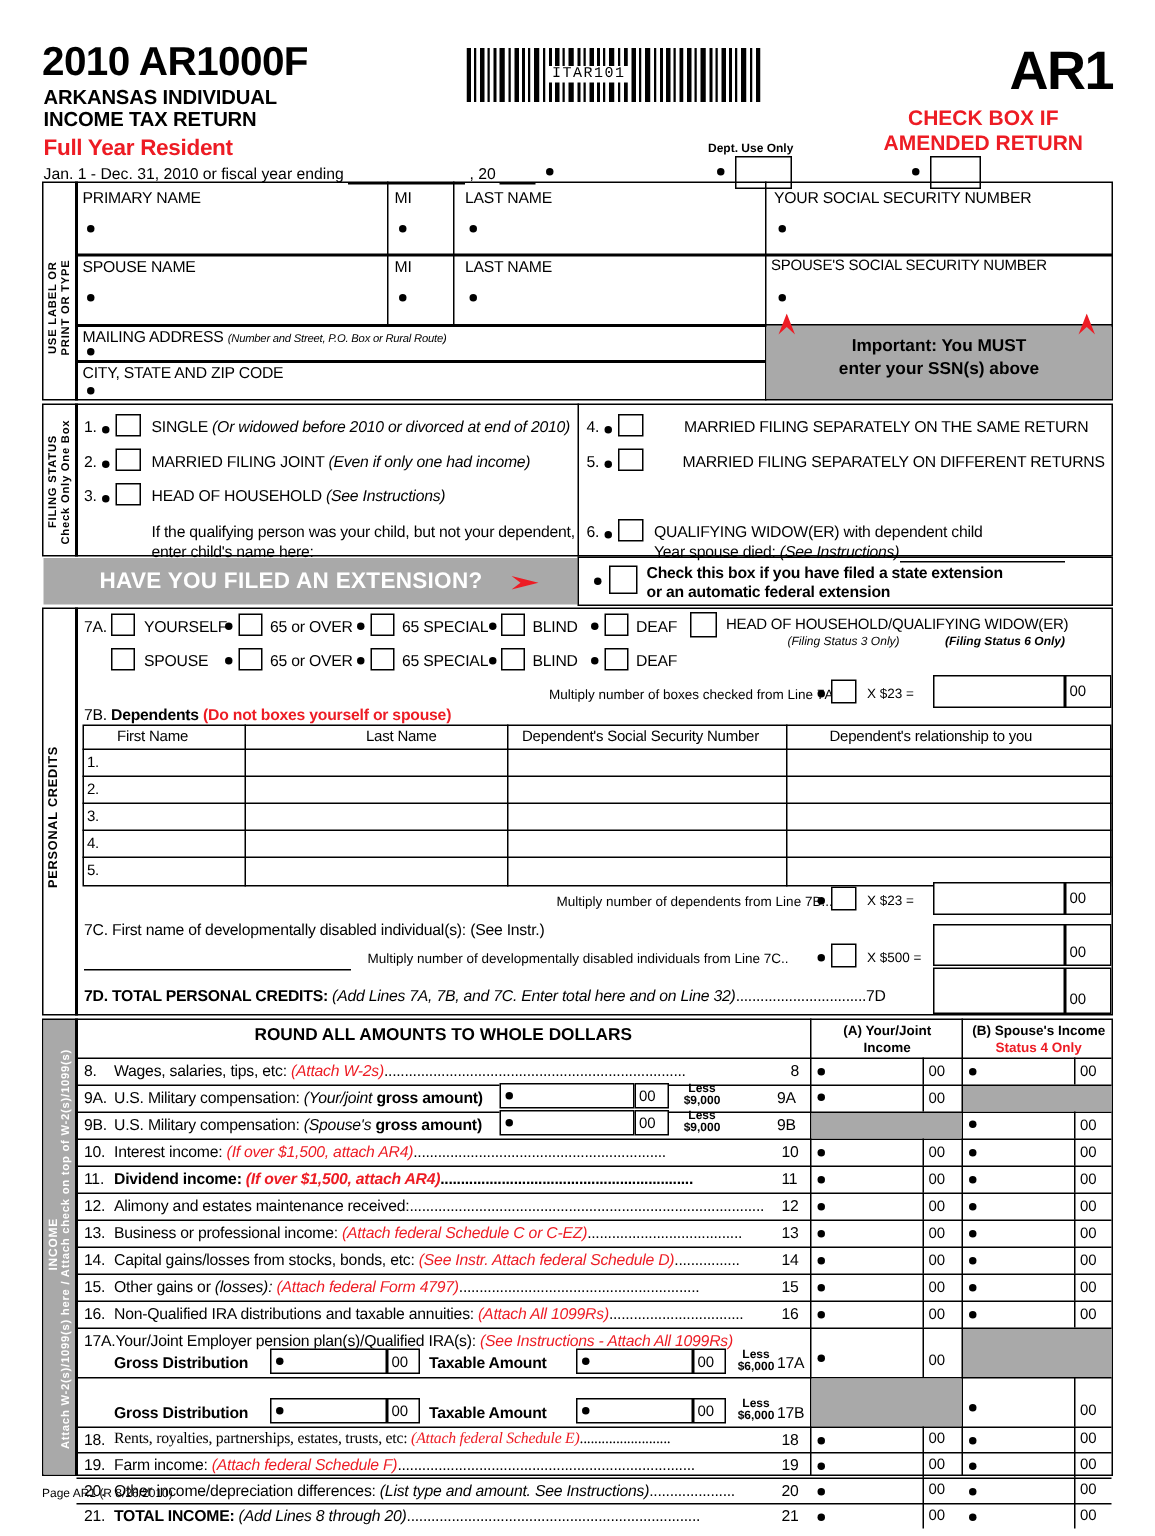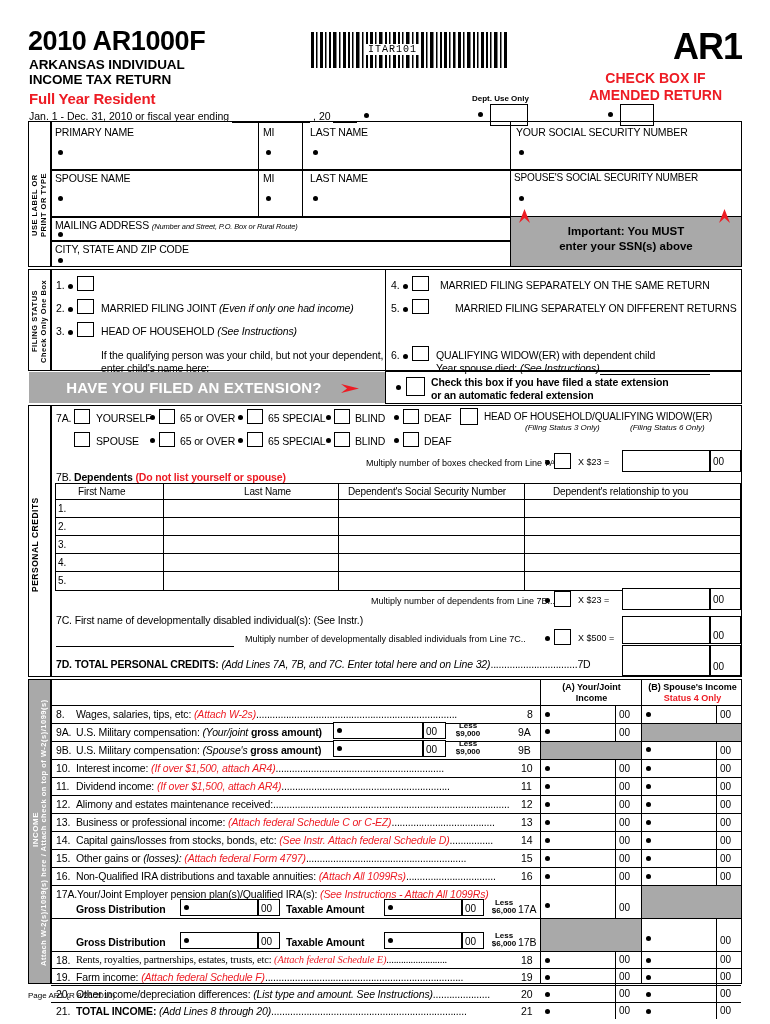--- a/index.html
+++ b/index.html
@@ -184,37 +184,38 @@
     </svg>
 
   <div class="outer" style="left:28px;top:269px;width:714px;height:102px;"></div>
   <div class="ln" style="left:50px;top:269px;width:1.6px;height:102px;"></div>
   <div class="ln" style="left:385px;top:269px;width:1.3px;height:102px;"></div>
   <div class="vlabel" style="left:30px;top:276px;width:20px;height:90px;font-size:7.5px;line-height:9px;">FILING STATUS<br>Check Only One Box</div>
 
   <div class="txt" style="left:56px;top:279px;">1.</div>
   <span class="dot" style="left:68px;top:284px;"></span>
   <div class="cbox" style="left:77px;top:276px;width:17px;height:15px;"></div>
+  <div class="txt" style="left:101px;top:279px;"><span>SINGLE </span><span class="ital">(Or widowed before 2010 or divorced at end of 2010)</span></div>
 
   <div class="txt" style="left:56px;top:302px;">2.</div>
   <span class="dot" style="left:68px;top:307px;"></span>
   <div class="cbox" style="left:77px;top:299px;width:17px;height:15px;"></div>
   <div class="txt" style="left:101px;top:302px;"><span>MARRIED FILING JOINT </span><span class="ital">(Even if only one had income)</span></div>
 
   <div class="txt" style="left:56px;top:325px;">3.</div>
   <span class="dot" style="left:68px;top:330px;"></span>
   <div class="cbox" style="left:77px;top:322px;width:17px;height:15px;"></div>
   <div class="txt" style="left:101px;top:325px;"><span>HEAD OF HOUSEHOLD </span><span class="ital">(See Instructions)</span></div>
   <div class="txt" style="left:101px;top:362px;"><span>enter child's name here:</span><span class="uline" style="width:170px;margin-left:4px;">&nbsp;</span></div>
   <div class="txt" style="left:101px;top:349px;">If the qualifying person was your child, but not your dependent,</div>
 
   <div class="txt" style="left:391px;top:279px;">4.</div>
   <span class="dot" style="left:403px;top:284px;"></span>
   <div class="cbox" style="left:412px;top:276px;width:17px;height:15px;"></div>
-  <div class="txt" style="left:420px;top:279px;padding-left:20px;">MARRIED FILING SEPARATELY ON THE SAME RETURN</div>
+  <div class="txt" style="left:436px;top:279px;padding-left:20px;">MARRIED FILING SEPARATELY ON THE SAME RETURN</div>
 
   <div class="txt" style="left:391px;top:302px;">5.</div>
   <span class="dot" style="left:403px;top:307px;"></span>
   <div class="cbox" style="left:412px;top:299px;width:17px;height:15px;"></div>
   <div class="txt" style="left:436px;top:302px;padding-left:19px;">MARRIED FILING SEPARATELY ON DIFFERENT RETURNS</div>
 
   <div class="txt" style="left:391px;top:349px;">6.</div>
   <span class="dot" style="left:403px;top:354px;"></span>
   <div class="cbox" style="left:412px;top:346px;width:17px;height:15px;"></div>
   <div class="txt" style="left:436px;top:349px;">QUALIFYING WIDOW(ER) with dependent child</div>
@@ -246,21 +247,21 @@
   <div class="txt" style="left:268px;top:412px;">65 SPECIAL</div>
   <span class="dot" style="left:326px;top:415px;"></span>
   <div class="cbox" style="left:334px;top:409px;width:16px;height:15px;"></div>
   <div class="txt" style="left:355px;top:412px;">BLIND</div>
   <span class="dot" style="left:394px;top:415px;"></span>
   <div class="cbox" style="left:403px;top:409px;width:16px;height:15px;"></div>
   <div class="txt" style="left:424px;top:412px;">DEAF</div>
   <div class="cbox" style="left:460px;top:408px;width:18px;height:17px;"></div>
   <div class="txt" style="left:484px;top:411px;font-size:10px;">HEAD OF HOUSEHOLD/QUALIFYING WIDOW(ER)</div>
   <div class="txt8 ital" style="left:525px;top:423px;">(Filing Status 3 Only)</div>
-  <div class="txt8 ital" style="left:630px;top:423px;">(Filing Status 6 Only)</div>
+  <div class="txt8 ital" style="left:630px;top:423px;font-weight:bold;">(Filing Status 6 Only)</div>
 
   <div class="cbox" style="left:74px;top:432px;width:16px;height:15px;"></div>
   <div class="txt" style="left:96px;top:435px;">SPOUSE</div>
   <span class="dot" style="left:150px;top:438px;"></span>
   <div class="cbox" style="left:159px;top:432px;width:16px;height:15px;"></div>
   <div class="txt" style="left:180px;top:435px;">65 or OVER</div>
   <span class="dot" style="left:238px;top:438px;"></span>
   <div class="cbox" style="left:247px;top:432px;width:16px;height:15px;"></div>
   <div class="txt" style="left:268px;top:435px;">65 SPECIAL</div>
   <span class="dot" style="left:326px;top:438px;"></span>
@@ -272,21 +273,21 @@
 
   <div class="txt9" style="left:366px;top:458px;">Multiply number of boxes checked from Line 7A....</div>
   <span class="dot" style="left:545px;top:460px;"></span>
   <div class="cbox" style="left:554px;top:453px;width:17px;height:16px;"></div>
   <div class="txt9" style="left:578px;top:457px;">X $23 =</div>
   <div class="amtbox" style="left:622px;top:450px;width:88px;height:22px;"></div>
   <div class="amtbox" style="left:710px;top:450px;width:31px;height:22px;"></div>
   <div class="oo" style="left:713px;top:456px;">00</div>
 
   <div class="txt" style="left:56px;top:471px;">7B.</div>
-  <div class="txt bold" style="left:74px;top:471px;"><span>Dependents </span><span class="red">(Do not list yourself or spouse)</span></div>
+  <div class="txt bold" style="left:74px;top:471px;"><span>Dependents </span><span class="red">(Do not boxes yourself or spouse)</span></div>
 
   <div class="thin" style="left:55px;top:483px;width:686px;height:108px;border-width:1.4px;"></div>
   <div class="ln" style="left:55px;top:499px;width:686px;height:1.4px;"></div>
   <div class="ln" style="left:55px;top:517px;width:686px;height:1.2px;"></div>
   <div class="ln" style="left:55px;top:535px;width:686px;height:1.2px;"></div>
   <div class="ln" style="left:55px;top:553px;width:686px;height:1.2px;"></div>
   <div class="ln" style="left:55px;top:571px;width:686px;height:1.2px;"></div>
   <div class="ln" style="left:163px;top:483px;width:1.2px;height:108px;"></div>
   <div class="ln" style="left:338px;top:483px;width:1.2px;height:108px;"></div>
   <div class="ln" style="left:524px;top:483px;width:1.2px;height:108px;"></div>
@@ -337,20 +338,21 @@
 
   <div class="ln" style="left:540px;top:679px;width:1.4px;height:305px;"></div>
   <div class="ln" style="left:641px;top:679px;width:1.4px;height:305px;"></div>
   <div class="ln" style="left:51px;top:705px;width:690px;height:1.4px;"></div>
   <div class="abs" style="left:542px;top:682px;width:99px;text-align:center;font-size:9px;font-weight:bold;line-height:11px;">
     <span>(A) Your/Joint</span><br><span>Income</span>
   </div>
   <div class="abs" style="left:643px;top:682px;width:99px;text-align:center;font-size:9px;font-weight:bold;line-height:11px;">
     <span>(B) Spouse's Income</span><br><span class="red">Status 4 Only</span>
   </div>
+  <div class="abs" style="left:51px;top:684px;width:489px;text-align:center;font-size:11.5px;font-weight:bold;">ROUND ALL AMOUNTS TO WHOLE DOLLARS</div>
 
   <div class="txt" style="left:56px;top:708px;">8.</div>
   <div class="txt" style="left:76px;top:708px;"><span>Wages, salaries, tips, etc: </span><span class="red ital">(Attach W-2s)</span><span class="dots">..........................................................................</span></div>
   <div class="txt" style="left:527px;top:708px;">8</div>
   <div class="ln" style="left:51px;top:723px;width:690px;height:1.2px;"></div>
   <span class="dot" style="left:545px;top:712px;"></span>
   <div class="ln" style="left:615px;top:705px;width:1.2px;height:18px;"></div>
   <div class="oo" style="left:619px;top:709px;">00</div>
   <span class="dot" style="left:646px;top:712px;"></span>
   <div class="ln" style="left:716px;top:705px;width:1.2px;height:18px;"></div>
@@ -391,21 +393,21 @@
     <div class="txt" style="left:521px;top:762px;">10</div>
     <div class="ln" style="left:51px;top:777px;width:690px;height:1.2px;"></div>
     <span class="dot" style="left:545px;top:766px;"></span>
     <div class="ln" style="left:615px;top:759px;width:1.2px;height:18px;"></div>
     <div class="oo" style="left:619px;top:763px;">00</div>
     <span class="dot" style="left:646px;top:766px;"></span>
     <div class="ln" style="left:716px;top:759px;width:1.2px;height:18px;"></div>
     <div class="oo" style="left:720px;top:763px;">00</div>
 
     <div class="txt" style="left:56px;top:780px;">11.</div>
-    <div class="txt" style="left:76px;top:780px;"><span>Dividend income: </span><span class="red ital">(If over $1,500, attach AR4)</span><span class="dots">..............................................................</span></div>
+    <div class="txt" style="left:76px;top:780px;font-weight:bold;"><span>Dividend income: </span><span class="red ital">(If over $1,500, attach AR4)</span><span class="dots">..............................................................</span></div>
     <div class="txt" style="left:521px;top:780px;">11</div>
     <div class="ln" style="left:51px;top:795px;width:690px;height:1.2px;"></div>
     <span class="dot" style="left:545px;top:784px;"></span>
     <div class="ln" style="left:615px;top:777px;width:1.2px;height:18px;"></div>
     <div class="oo" style="left:619px;top:781px;">00</div>
     <span class="dot" style="left:646px;top:784px;"></span>
     <div class="ln" style="left:716px;top:777px;width:1.2px;height:18px;"></div>
     <div class="oo" style="left:720px;top:781px;">00</div>
 
     <div class="txt" style="left:56px;top:798px;">12.</div>

